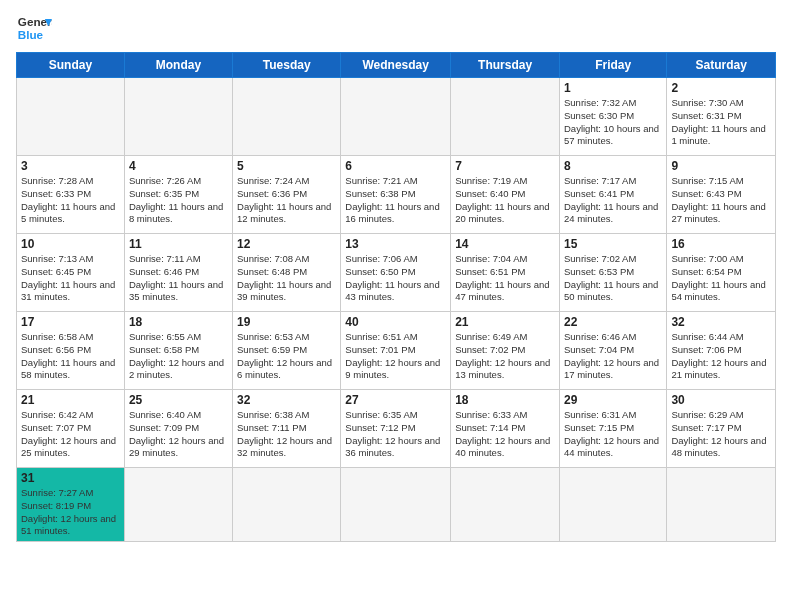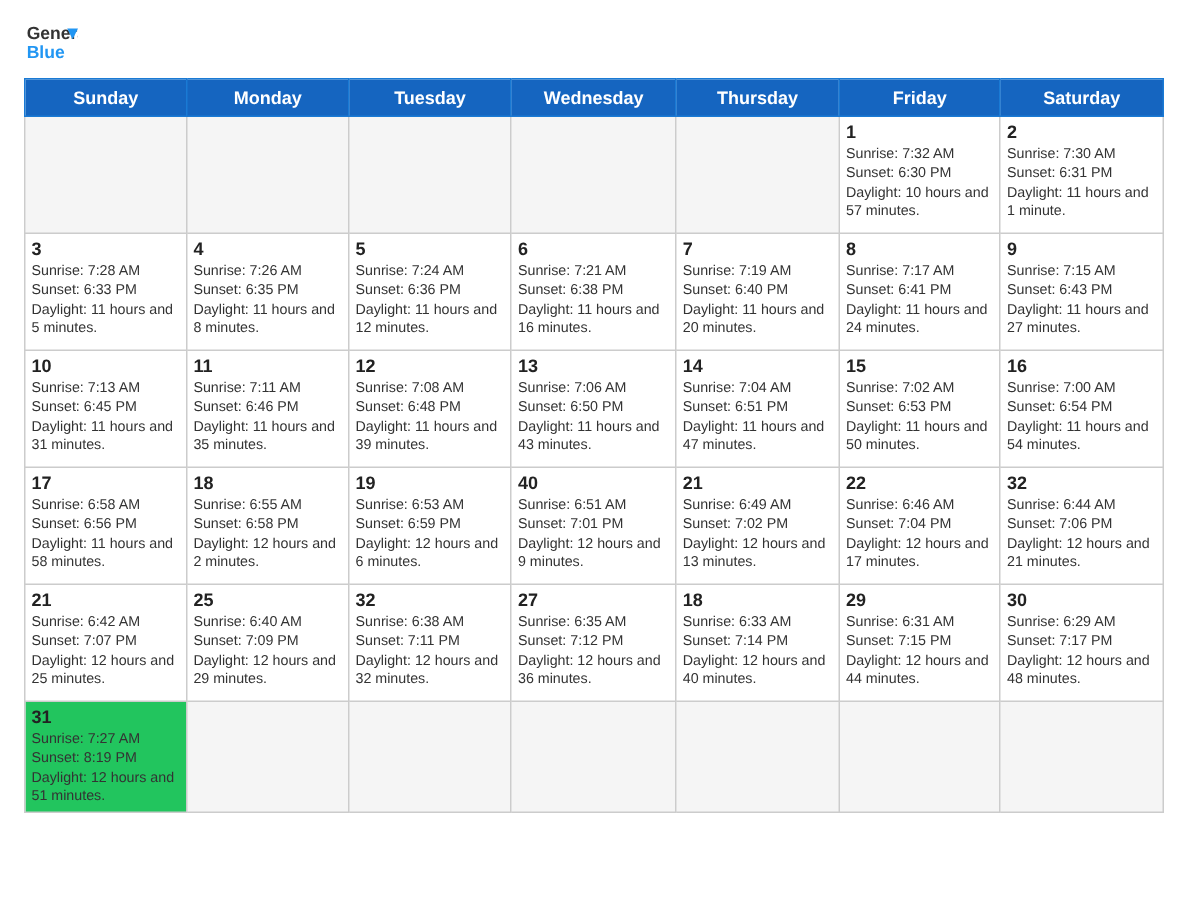--- a/index.html
+++ b/index.html
@@ -62,21 +62,21 @@
       font-size: 10px;
       color: #333;
       width: 113px;
       min-height: 72px;
       background: #fff;
     }
     .calendar td.empty {
       background: #f5f5f5;
     }
     .calendar td.last-row {
-      background: #22c55e;
+      background: #14b8a6;
     }
     .day-num {
       font-size: 12px;
       font-weight: bold;
       color: #222;
       display: block;
       margin-bottom: 2px;
     }
     .day-info {
       font-size: 9.5px;

